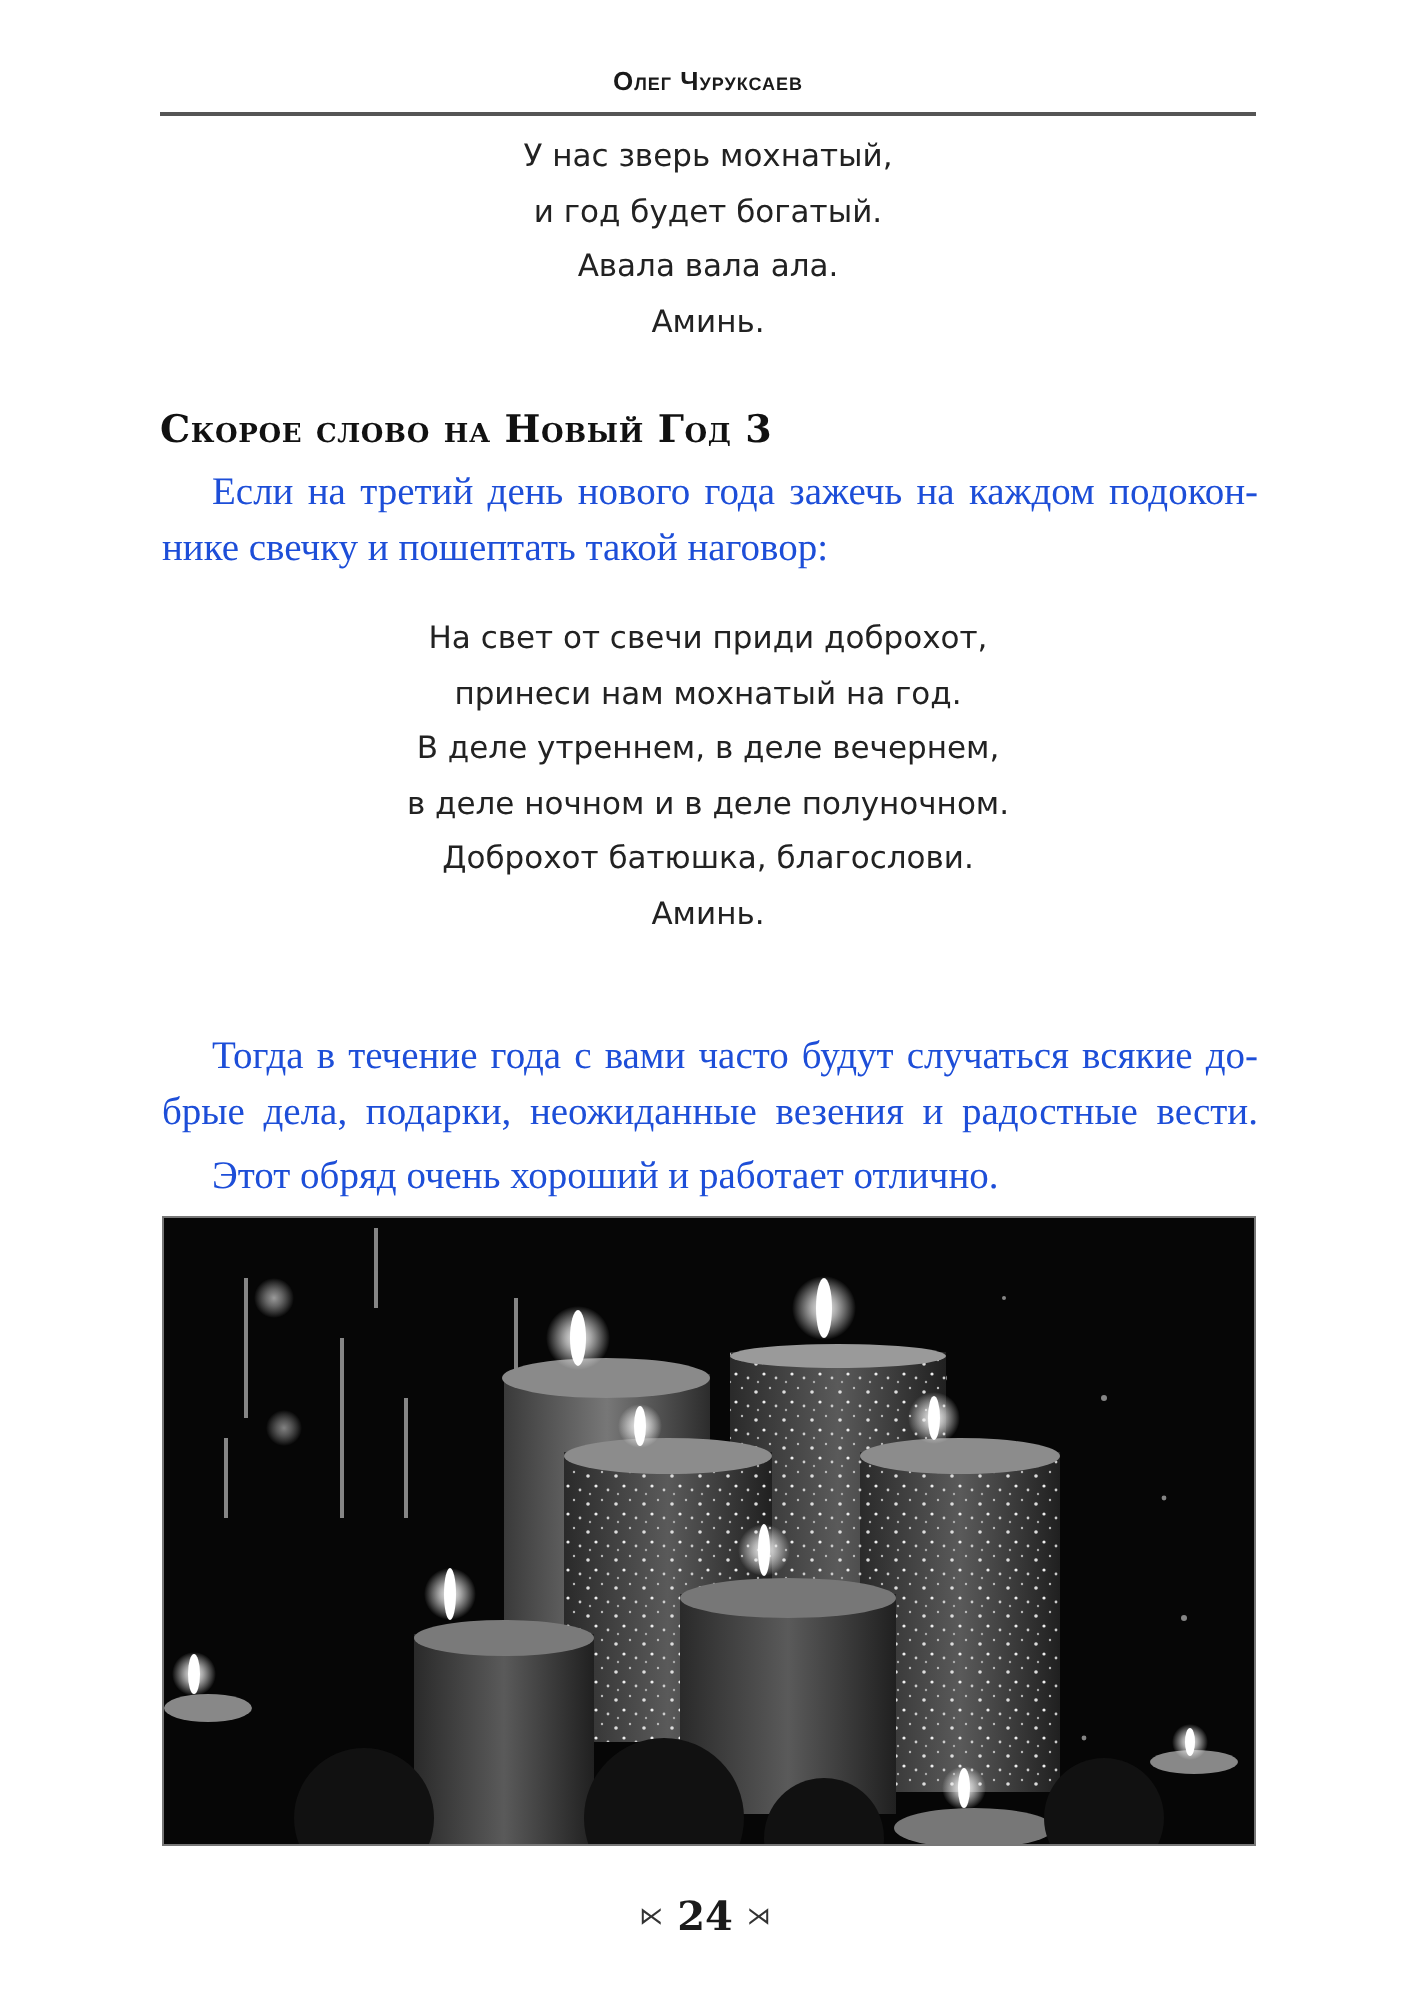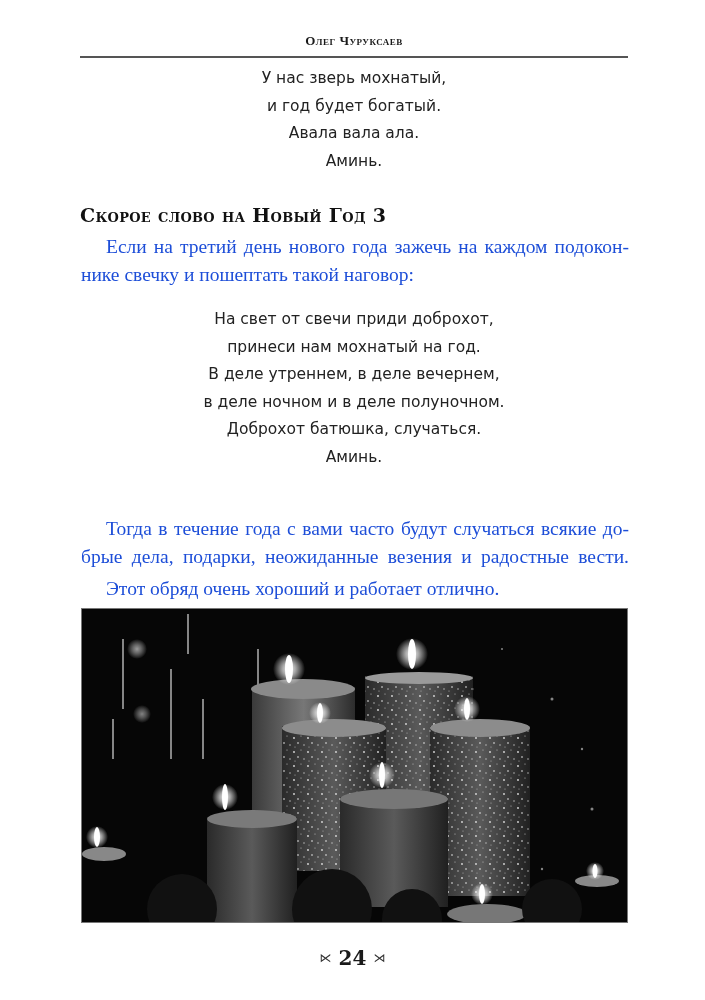--- a/index.html
+++ b/index.html
@@ -2,21 +2,21 @@
 <html><head>
 <meta charset="utf-8">
 <style>
   html, body { margin: 0; padding: 0; background: #ffffff; }
   body { width: 705px; height: 1000px; position: relative; overflow: hidden; color: #1a1a1a; }
   .page { position: absolute; left: 0; top: 0; width: 705px; height: 1000px; background: #fff; }
 
   .running-head {
     position: absolute; left: 80px; top: 33px; width: 548px;
     text-align: center;
-    font-family: Liberation Serif, serif;
+    font-family: Liberation Sans, sans-serif;
     font-size: 13px; font-weight: bold; letter-spacing: 0.5px;
     font-variant: small-caps; color: #1a1a1a;
   }
   .head-rule { position: absolute; left: 80px; top: 56px; width: 548px; height: 2px; background: #555; }
 
   .verse { position: absolute; left: 80px; width: 548px; text-align: center;
     font-family: "DejaVu Sans", sans-serif; font-size: 15.5px; color: #222; }
   .verse .line { height: 27.5px; line-height: 27.5px; white-space: nowrap; }
 
   .heading { position: absolute; left: 80px; top: 204px; width: 548px; text-align: left;
@@ -57,21 +57,21 @@
   <div class="para" style="top:233px;">
     <span class="ln indent just">Если на третий день нового года зажечь на каждом подокон-</span>
     <span class="ln">нике свечку и пошептать такой наговор:</span>
   </div>
 
   <div class="verse" style="top:306px;">
     <div class="line">На свет от свечи приди доброхот,</div>
     <div class="line">принеси нам мохнатый на год.</div>
     <div class="line">В деле утреннем, в деле вечернем,</div>
     <div class="line">в деле ночном и в деле полуночном.</div>
-    <div class="line">Доброхот батюшка, случаться.</div>
+    <div class="line">Доброхот батюшка, благослови.</div>
     <div class="line">Аминь.</div>
   </div>
 
   <div class="para" style="top:515px;">
     <span class="ln indent just">Тогда в течение года с вами часто будут случаться всякие до-</span>
     <span class="ln just">брые дела, подарки, неожиданные везения и радостные вести.</span>
   </div>
   <div class="para" style="top:575px;">
     <span class="ln indent">Этот обряд очень хороший и работает отлично.</span>
   </div>

